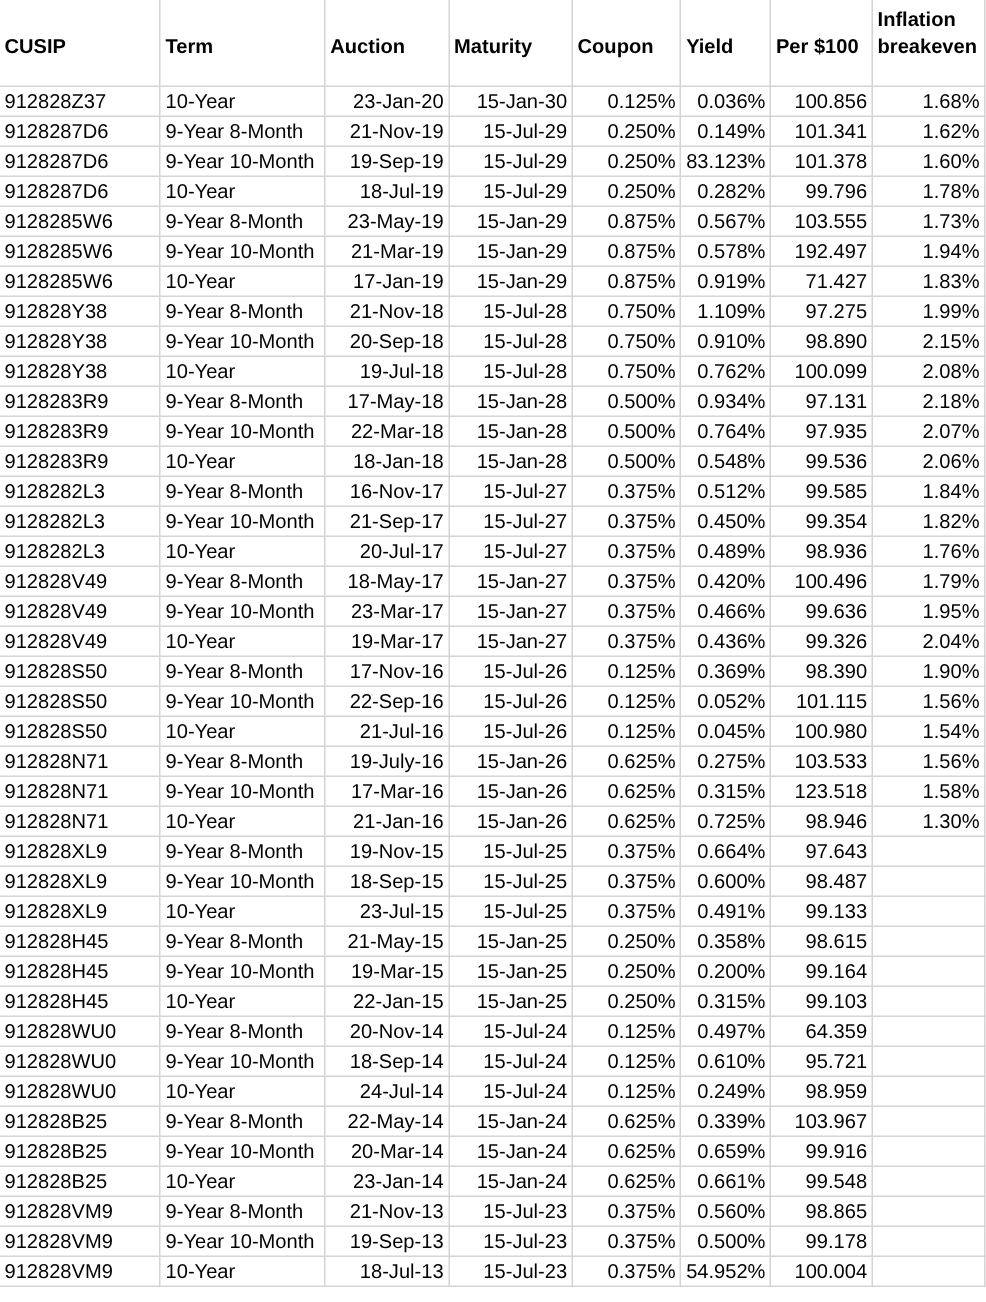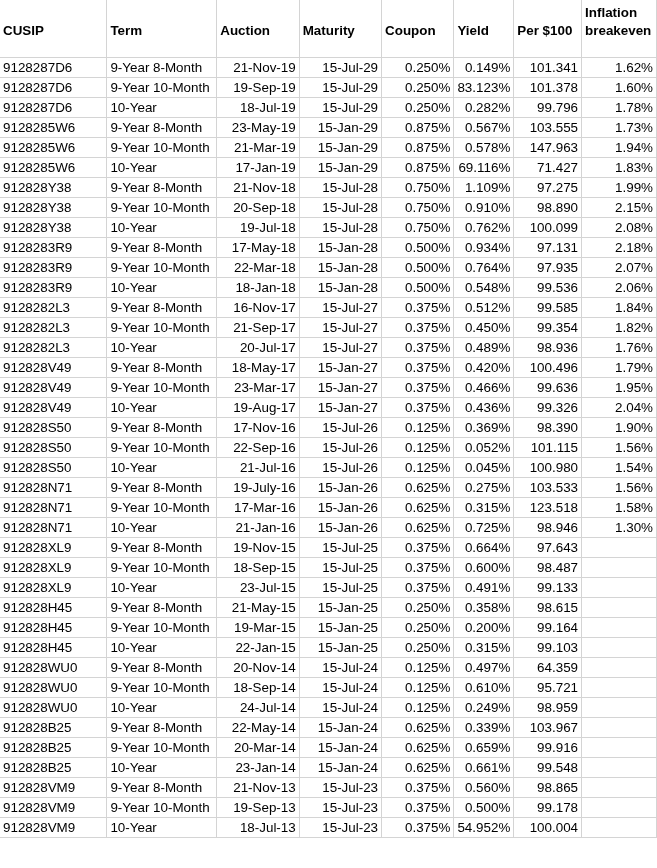--- a/index.html
+++ b/index.html
@@ -51,20 +51,30 @@
       <tr class="header">
         <td class="l first">CUSIP</td>
         <td class="l">Term</td>
         <td class="l">Auction</td>
         <td class="l">Maturity</td>
         <td class="l">Coupon</td>
         <td class="l">Yield</td>
         <td class="l">Per $100</td>
         <td class="l wrap"><span>Inflation</span><br><span>breakeven</span></td>
       </tr>
+    <tr>
+          <td class="l first">912828Z37</td>
+          <td class="l">10-Year</td>
+          <td class="r">23-Jan-20</td>
+          <td class="r">15-Jan-30</td>
+          <td class="r">0.125%</td>
+          <td class="r">0.036%</td>
+          <td class="r">100.856</td>
+          <td class="r">1.68%</td>
+        </tr>
         <tr>
           <td class="l first">9128287D6</td>
           <td class="l">9-Year 8-Month</td>
           <td class="r">21-Nov-19</td>
           <td class="r">15-Jul-29</td>
           <td class="r">0.250%</td>
           <td class="r">0.149%</td>
           <td class="r">101.341</td>
           <td class="r">1.62%</td>
         </tr>
@@ -98,30 +108,30 @@
           <td class="r">103.555</td>
           <td class="r">1.73%</td>
         </tr>
         <tr>
           <td class="l first">9128285W6</td>
           <td class="l">9-Year 10-Month</td>
           <td class="r">21-Mar-19</td>
           <td class="r">15-Jan-29</td>
           <td class="r">0.875%</td>
           <td class="r">0.578%</td>
-          <td class="r">147.963</td>
+          <td class="r">192.497</td>
           <td class="r">1.94%</td>
         </tr>
         <tr>
           <td class="l first">9128285W6</td>
           <td class="l">10-Year</td>
           <td class="r">17-Jan-19</td>
           <td class="r">15-Jan-29</td>
           <td class="r">0.875%</td>
-          <td class="r">69.116%</td>
+          <td class="r">0.919%</td>
           <td class="r">71.427</td>
           <td class="r">1.83%</td>
         </tr>
         <tr>
           <td class="l first">912828Y38</td>
           <td class="l">9-Year 8-Month</td>
           <td class="r">21-Nov-18</td>
           <td class="r">15-Jul-28</td>
           <td class="r">0.750%</td>
           <td class="r">1.109%</td>
@@ -224,21 +234,21 @@
           <td class="r">23-Mar-17</td>
           <td class="r">15-Jan-27</td>
           <td class="r">0.375%</td>
           <td class="r">0.466%</td>
           <td class="r">99.636</td>
           <td class="r">1.95%</td>
         </tr>
         <tr>
           <td class="l first">912828V49</td>
           <td class="l">10-Year</td>
-          <td class="r">19-Aug-17</td>
+          <td class="r">19-Mar-17</td>
           <td class="r">15-Jan-27</td>
           <td class="r">0.375%</td>
           <td class="r">0.436%</td>
           <td class="r">99.326</td>
           <td class="r">2.04%</td>
         </tr>
         <tr>
           <td class="l first">912828S50</td>
           <td class="l">9-Year 8-Month</td>
           <td class="r">17-Nov-16</td>

